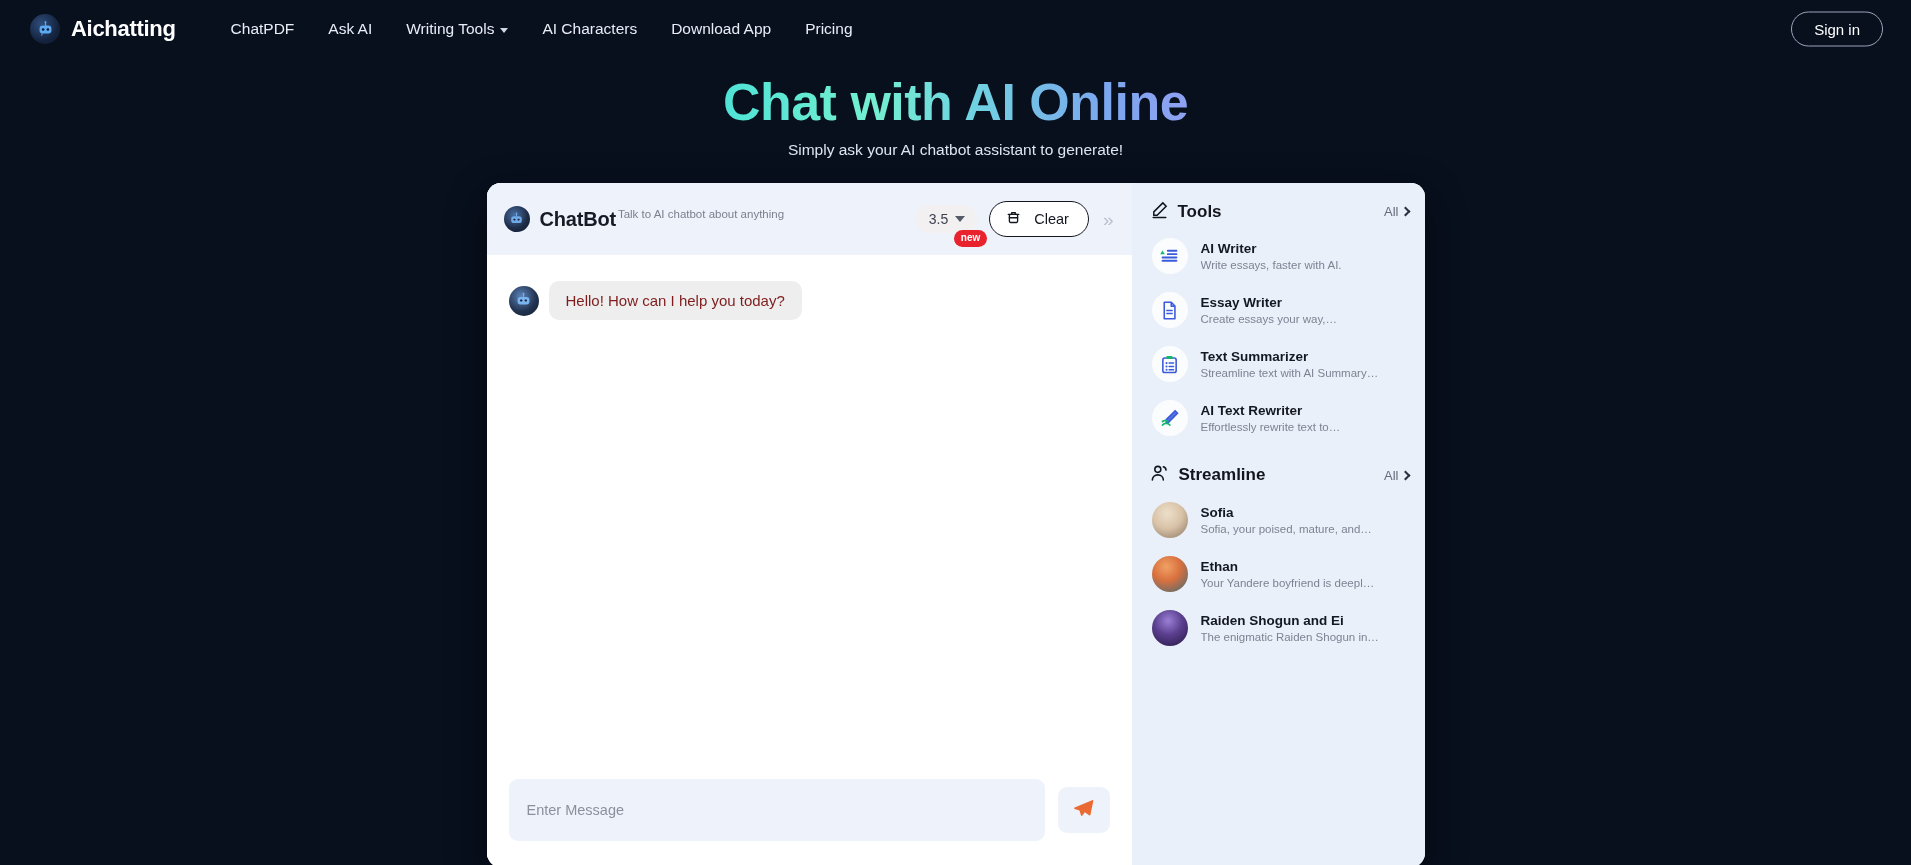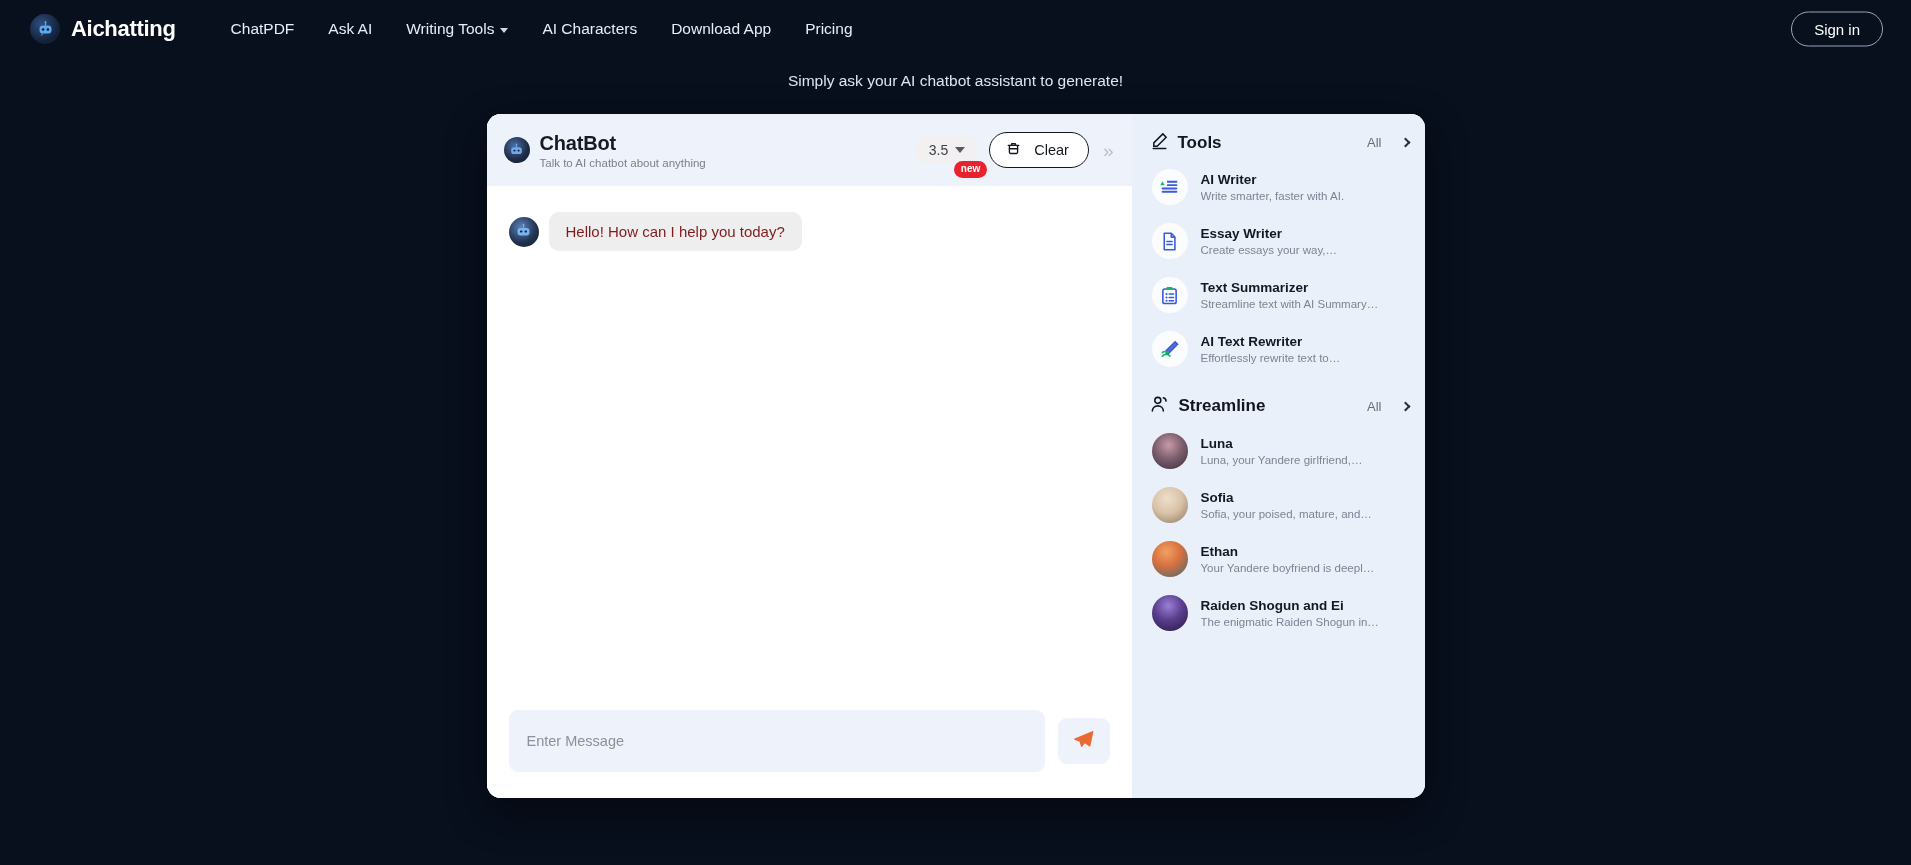--- a/index.html
+++ b/index.html
@@ -74,21 +74,21 @@
     height: 72px; background: #eef3fb;
     display: flex; align-items: center; padding: 0 16px 0 17px;
     position: relative;
   }
   .bot-avatar {
     width: 26px; height: 26px; border-radius: 50%;
     background: radial-gradient(circle at 40% 35%, #4a6fa5 0%, #1d2b45 58%, #10182b 100%);
     display: flex; align-items: center; justify-content: center; flex-shrink: 0;
     margin-right: 10px;
   }
-  .chat-title-wrap { display: flex; flex-direction: column; gap: 2px; }
+  .chat-title-wrap { display: flex; flex-direction: row; gap: 2px; }
   .chat-title { font-size: 20px; font-weight: bold; color: #171b26; letter-spacing: -0.2px; }
   .chat-subtitle { font-size: 11.5px; color: #7c7f8c; }
   .header-right {
     margin-left: auto; display: flex; align-items: center; gap: 12px;
   }
   .model-pill {
     background: #f2f0f0; border-radius: 16px; padding: 6px 12px 6px 14px;
     display: flex; align-items: center; gap: 7px; cursor: pointer;
     position: relative;
   }
@@ -146,21 +146,21 @@
   
   .side-col {
     width: 293px; background: #eaf0f9; padding: 17px 16px 0 18px;
     overflow: hidden;
   }
   .side-section-head {
     display: flex; align-items: center; gap: 9px; margin-bottom: 6px;
   }
   .side-section-title { font-size: 17px; font-weight: bold; color: #12151d; }
   .side-all {
-    margin-left: auto; display: flex; align-items: center; gap: 20px; cursor: pointer;
+    margin-left: auto; display: flex; align-items: center; gap: 3px; cursor: pointer;
   }
   .side-all-text { font-size: 13px; color: #656c7d; }
   .chev-right {
     width: 7px; height: 7px; border-right: 2px solid #2b3040;
     border-top: 2px solid #2b3040; transform: rotate(45deg);
   }
 
   .tool-row, .char-row {
     display: flex; align-items: center; gap: 13px; padding: 9px 0 9px 2px;
     cursor: pointer; border-radius: 8px;
@@ -218,20 +218,21 @@
     </div>
     <div class="nav-link">
       <span>Pricing</span>
     </div>
   </div>
 
   <button class="signin-btn">Sign in</button>
 </div>
 
 <div class="hero">
+  <h1 class="hero-title">Chat with AI Online</h1>
   <div class="hero-sub">Simply ask your AI chatbot assistant to generate!</div>
 </div>
 
 <div class="panel">
 
   <div class="chat-col">
 
     <div class="chat-header">
       <span class="bot-avatar">
         <svg width="17" height="17" viewBox="0 0 24 24" fill="none">
@@ -318,21 +319,21 @@
         <svg width="21" height="21" viewBox="0 0 24 24">
           <path d="M4 5l2.6 4.4H1.4z" fill="#12b76a"></path>
           <rect x="9" y="4.4" width="12" height="2.2" rx="1.1" fill="#3b5bdb"></rect>
           <rect x="9" y="8.2" width="12" height="2.2" rx="1.1" fill="#3b5bdb"></rect>
           <rect x="3" y="12" width="18" height="2.2" rx="1.1" fill="#3b5bdb"></rect>
           <rect x="3" y="15.8" width="18" height="2.2" rx="1.1" fill="#3b5bdb"></rect>
         </svg>
       </span>
       <span class="item-text">
         <span class="item-title">AI Writer</span>
-        <span class="item-desc">Write smarter, faster with AI.</span>
+        <span class="item-desc">Write essays, faster with AI.</span>
       </span>
     </div>
 
     <div class="tool-row">
       <span class="tool-icon">
         <svg width="21" height="21" viewBox="0 0 24 24" fill="none" stroke="#3b5bdb" stroke-width="1.8" stroke-linejoin="round">
           <path d="M6 2.6h8l4.2 4.2v14.6H6z"></path>
           <path d="M14 2.6v4.4h4.2"></path>
           <path d="M9 12h6M9 15.5h6" stroke-linecap="round"></path>
         </svg>
@@ -384,27 +385,20 @@
           <path d="M16 4.6c2 .5 3.2 2.1 3.2 3.9"></path>
         </svg>
       </span>
       <span class="side-section-title">Streamline</span>
       <span class="side-all">
         <span class="side-all-text">All</span>
         <span class="chev-right"></span>
       </span>
     </div>
 
-    <div class="char-row">
-      <span class="char-avatar" style="background:radial-gradient(circle at 46% 34%, #c99aa8 0%, #7d5f6e 45%, #3a2b38 100%);"></span>
-      <span class="item-text">
-        <span class="item-title">Luna</span>
-        <span class="item-desc">Luna, your Yandere girlfriend,…</span>
-      </span>
-    </div>
 
     <div class="char-row">
       <span class="char-avatar" style="background:radial-gradient(circle at 42% 32%, #eddfcb 0%, #d9c3a8 46%, #8a7561 100%);"></span>
       <span class="item-text">
         <span class="item-title">Sofia</span>
         <span class="item-desc">Sofia, your poised, mature, and…</span>
       </span>
     </div>
 
     <div class="char-row">

